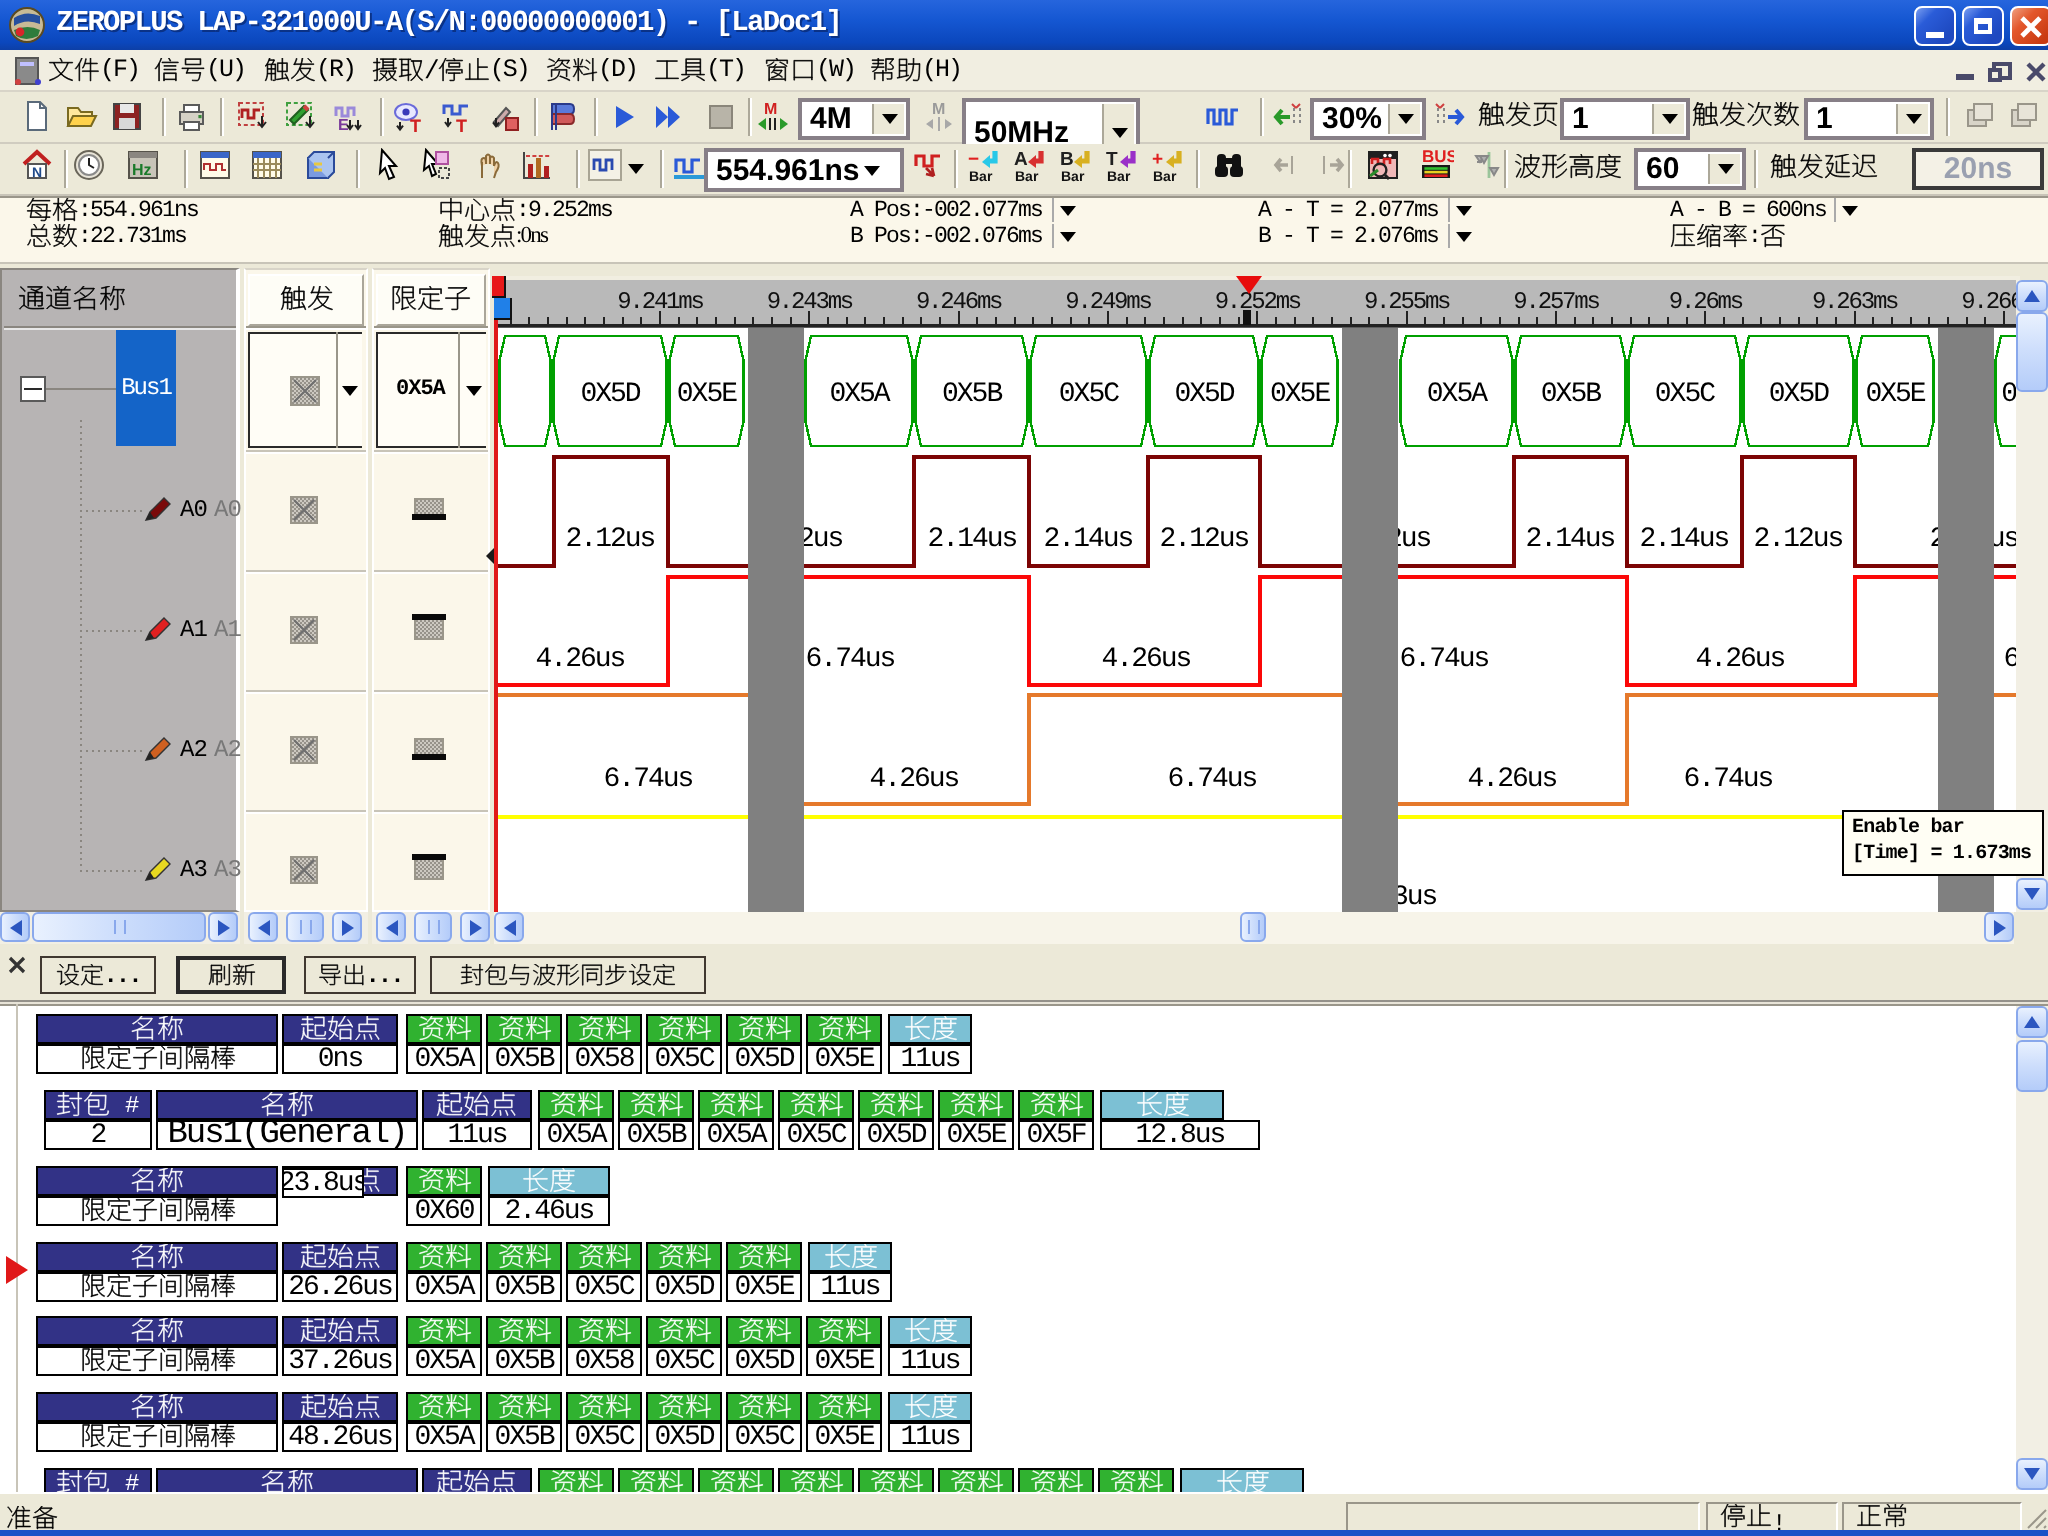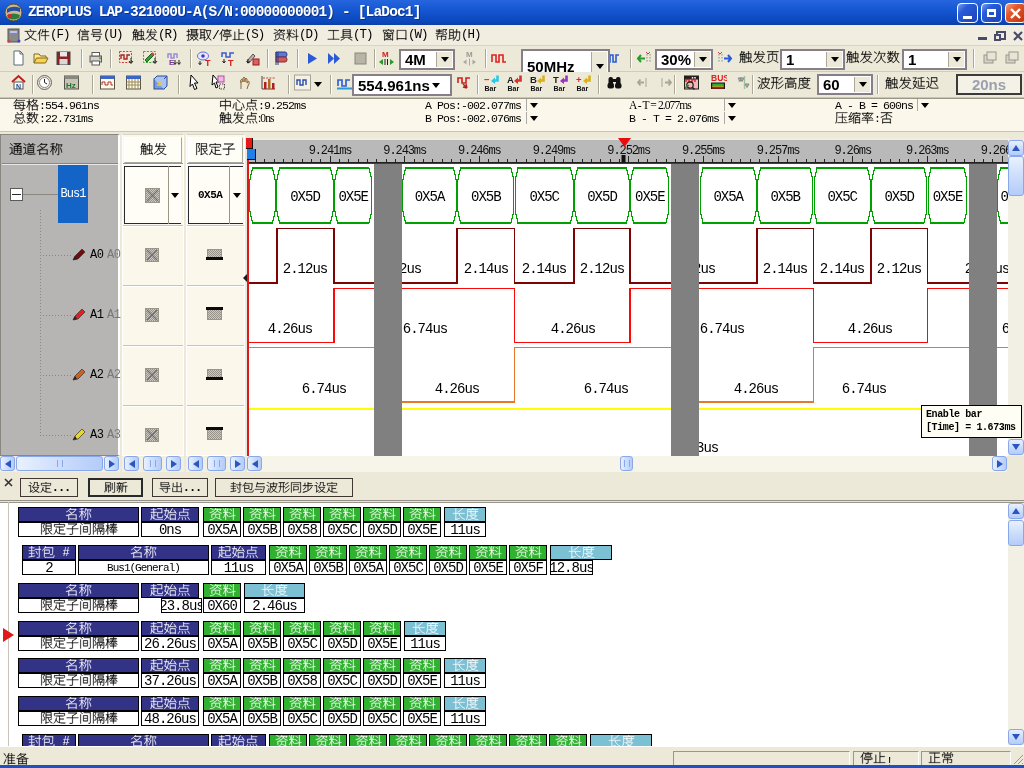--- a/index.html
+++ b/index.html
@@ -413,21 +413,21 @@
 <div class="sep" style="left:374px;top:49px;height:19px"></div>
 <div class="sep" style="left:485px;top:49px;height:19px"></div>
 <div class="sep" style="left:630px;top:49px;height:19px"></div>
 <div class="sep" style="left:973px;top:49px;height:19px"></div>
 <div class="combo" style="left:399px;top:49px;width:56px;height:21px">
     <span class="tx">4M</span>
     <span class="cbtn">
       <span class="arr"></span>
     </span>
   </div>
-<div class="combo" style="left:521px;top:49px;width:89px;height:35px">
+<div class="combo" style="left:481px;top:49px;width:89px;height:35px">
     <span class="tx">50MHz</span>
     <span class="cbtn">
       <span class="arr"></span>
     </span>
   </div>
 <div class="combo" style="left:655px;top:49px;width:58px;height:21px">
     <span class="tx">30%</span>
     <span class="cbtn">
       <span class="arr"></span>
     </span>
@@ -618,21 +618,21 @@
       <use href="#s14"></use>
     </svg><span style="font-family:'Liberation Mono',monospace;font-size:11.5px;letter-spacing:-0.9px;line-height:13px;display:inline-block;vertical-align:top;white-space:pre">:22.731ms</span></div>
 <div class="ab" style="left:219px;top:99px"><svg class="j" width="39.0" height="13.0" viewBox="0 -810 3000 1000">
       <use href="#s15"></use>
     </svg><span style="font-family:'Liberation Mono',monospace;font-size:11.5px;letter-spacing:-0.9px;line-height:13px;display:inline-block;vertical-align:top;white-space:pre">:9.252ms</span></div>
 <div class="ab" style="left:219px;top:112px"><svg class="j" width="39.0" height="13.0" viewBox="0 -810 3000 1000">
       <use href="#s16"></use>
     </svg><span style="font-family:Liberation Serif, serif;font-size:11.5px;letter-spacing:-0.9px;line-height:13px;display:inline-block;vertical-align:top;white-space:pre">:0ns</span></div>
 <div class="ab" style="left:425px;top:99px"><span style="font-family:Liberation Mono, monospace;font-size:11.5px;letter-spacing:-0.9px;line-height:13px;display:inline-block;vertical-align:top;white-space:pre">A Pos:-002.077ms</span></div>
 <div class="ab" style="left:425px;top:112px"><span style="font-family:'Liberation Mono',monospace;font-size:11.5px;letter-spacing:-0.9px;line-height:13px;display:inline-block;vertical-align:top;white-space:pre">B Pos:-002.076ms</span></div>
-<div class="ab" style="left:629px;top:99px"><span style="font-family:Liberation Serif, serif;font-size:11.5px;letter-spacing:-0.9px;line-height:13px;display:inline-block;vertical-align:top;white-space:pre">A - T = 2.077ms</span></div>
+<div class="ab" style="left:629px;top:99px"><span style="font-family:Liberation Mono, monospace;font-size:11.5px;letter-spacing:-0.9px;line-height:13px;display:inline-block;vertical-align:top;white-space:pre">A - T = 2.077ms</span></div>
 <div class="ab" style="left:629px;top:112px"><span style="font-family:'Liberation Mono',monospace;font-size:11.5px;letter-spacing:-0.9px;line-height:13px;display:inline-block;vertical-align:top;white-space:pre">B - T = 2.076ms</span></div>
 <div class="ab" style="left:835px;top:99px"><span style="font-family:'Liberation Mono',monospace;font-size:11.5px;letter-spacing:-0.9px;line-height:13px;display:inline-block;vertical-align:top;white-space:pre">A - B = 600ns</span></div>
 <div class="ab" style="left:835px;top:112px"><svg class="j" width="39.0" height="13.0" viewBox="0 -810 3000 1000">
       <use href="#s17"></use>
     </svg><span style="font-family:'Liberation Mono',monospace;font-size:11.5px;letter-spacing:-0.9px;line-height:13px;display:inline-block;vertical-align:top;white-space:pre">:</span><svg class="j" width="13.0" height="13.0" viewBox="0 -810 1000 1000">
       <use href="#s18"></use>
     </svg></div>
 <div class="ab" style="left:526px;top:99px;width:14px;height:12px;border-left:1px solid #aaa;display:flex;align-items:center;justify-content:center">
     <span class="arr" style="border-top-color:#000"></span>
   </div>
@@ -966,21 +966,21 @@
     </svg>
     <span class="mono" style="font-size:12px">&nbsp;#</span>
   </div>
 <div class="cell hwht" style="left:22.0px;top:560px;width:54.0px;height:15px;">2</div>
 <div class="cell hnav" style="left:78.0px;top:545px;width:131.0px;height:15px">
     <svg class="j" width="27.0" height="13.5" viewBox="0 -810 2000 1000">
       <use href="#s26"></use>
     </svg>
   </div>
 <div class="cell " style="left:78.0px;top:560px;width:131.0px;height:15px;background:#fff;color:#000;">
-    <span class="mono" style="font-size:11px;letter-spacing:-1px">Bus1(General)</span>
+    <span class="mono" style="font-size:17px;letter-spacing:-1px">Bus1(General)</span>
   </div>
 <div class="cell hnav" style="left:211.0px;top:545px;width:55.0px;height:15px">
     <svg class="j" width="40.5" height="13.5" viewBox="0 -810 3000 1000">
       <use href="#s27"></use>
     </svg>
   </div>
 <div class="cell hwht" style="left:211.0px;top:560px;width:55.0px;height:15px;">11us</div>
 <div class="cell hgrn" style="left:269.0px;top:545px;width:38.0px;height:15px">
     <svg class="j" width="27.0" height="13.5" viewBox="0 -810 2000 1000">
       <use href="#s5"></use>
@@ -1021,37 +1021,37 @@
     <svg class="j" width="27.0" height="13.5" viewBox="0 -810 2000 1000">
       <use href="#s5"></use>
     </svg>
   </div>
 <div class="cell hwht" style="left:509.0px;top:560px;width:38.0px;height:15px;">0X5F</div>
 <div class="cell htea" style="left:550.0px;top:545px;width:62.0px;height:15px">
     <svg class="j" width="27.0" height="13.5" viewBox="0 -810 2000 1000">
       <use href="#s28"></use>
     </svg>
   </div>
-<div class="cell hwht" style="left:550.0px;top:560px;width:43px;height:15px;">12.8us</div>
+<div class="cell hwht" style="left:550.0px;top:560px;width:80px;height:15px;">12.8us</div>
 <div class="cell hnav" style="left:18.0px;top:583px;width:121.0px;height:15px">
     <svg class="j" width="27.0" height="13.5" viewBox="0 -810 2000 1000">
       <use href="#s26"></use>
     </svg>
   </div>
 <div class="cell " style="left:18.0px;top:598px;width:121.0px;height:15px;background:#fff;color:#000;">
     <svg class="j" width="78.0" height="13.0" viewBox="0 -810 6000 1000">
       <use href="#s25"></use>
     </svg>
   </div>
 <div class="cell hnav" style="left:141.0px;top:583px;width:58.0px;height:15px">
     <svg class="j" width="40.5" height="13.5" viewBox="0 -810 3000 1000">
       <use href="#s27"></use>
     </svg>
   </div>
-<div class="cell hwht" style="left:141.0px;top:598px;width:41px;height:15px;margin-left:20px;">23.8us</div>
+<div class="cell hwht" style="left:141.0px;top:584px;width:41px;height:15px;">23.8us</div>
 <div class="cell hgrn" style="left:203.0px;top:583px;width:38.0px;height:15px">
     <svg class="j" width="27.0" height="13.5" viewBox="0 -810 2000 1000">
       <use href="#s5"></use>
     </svg>
   </div>
 <div class="cell hwht" style="left:203.0px;top:598px;width:38.0px;height:15px;">0X60</div>
 <div class="cell htea" style="left:244.0px;top:583px;width:61.0px;height:15px">
     <svg class="j" width="27.0" height="13.5" viewBox="0 -810 2000 1000">
       <use href="#s28"></use>
     </svg>

